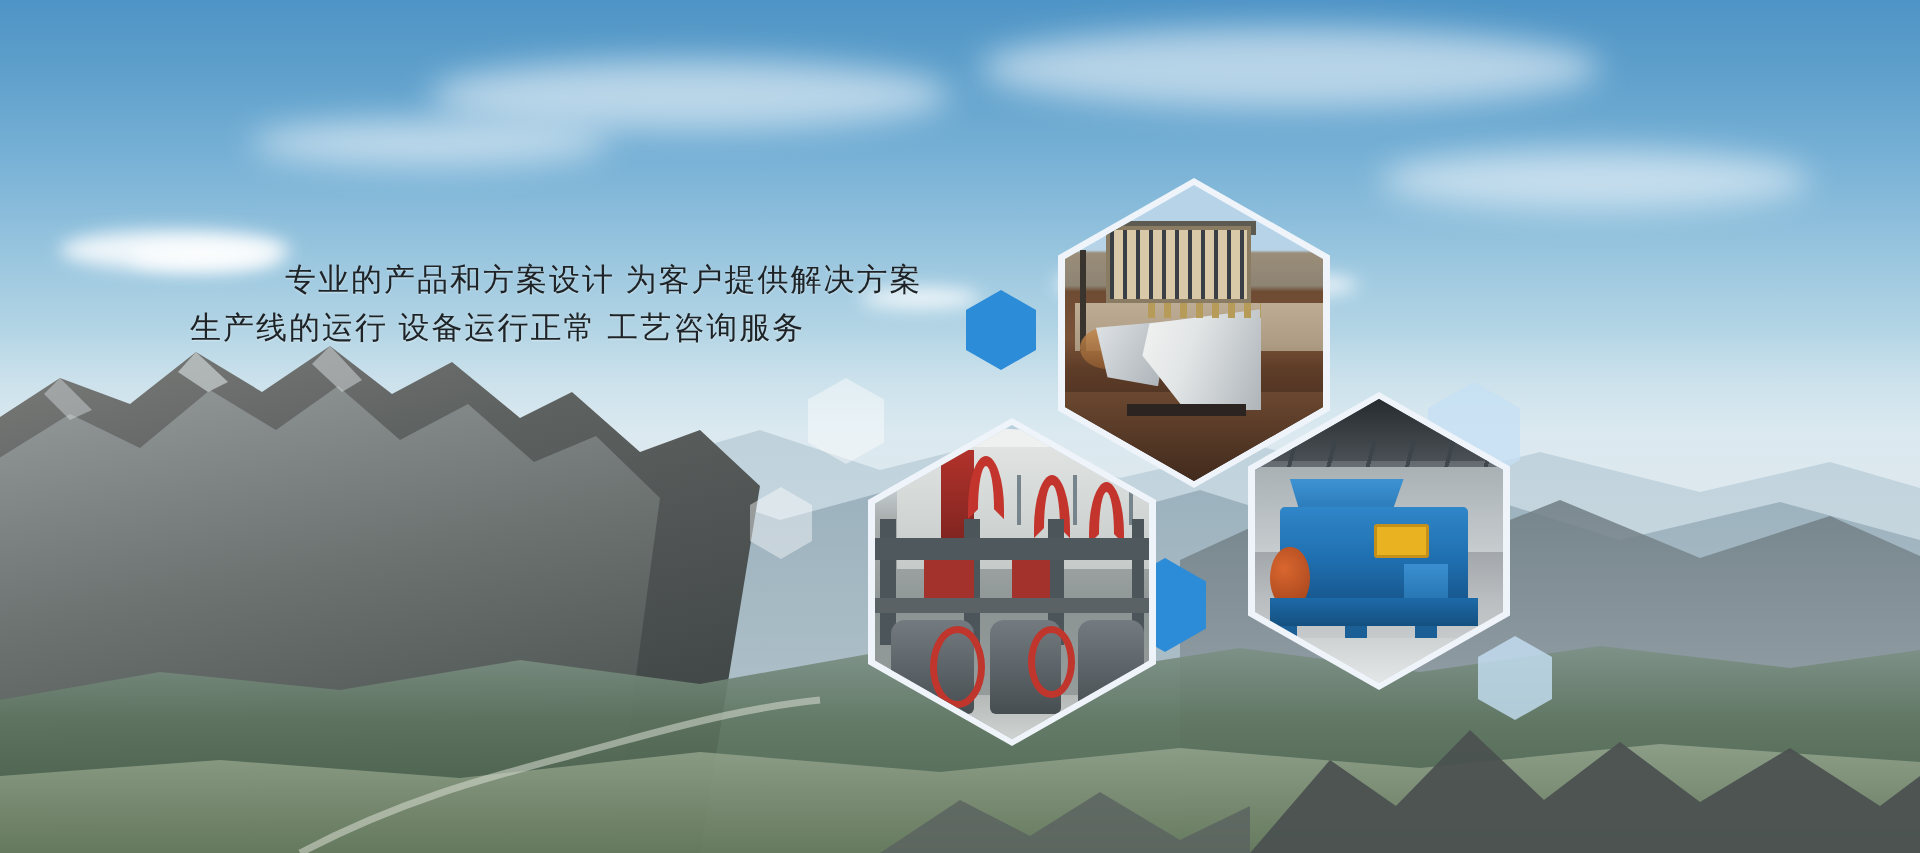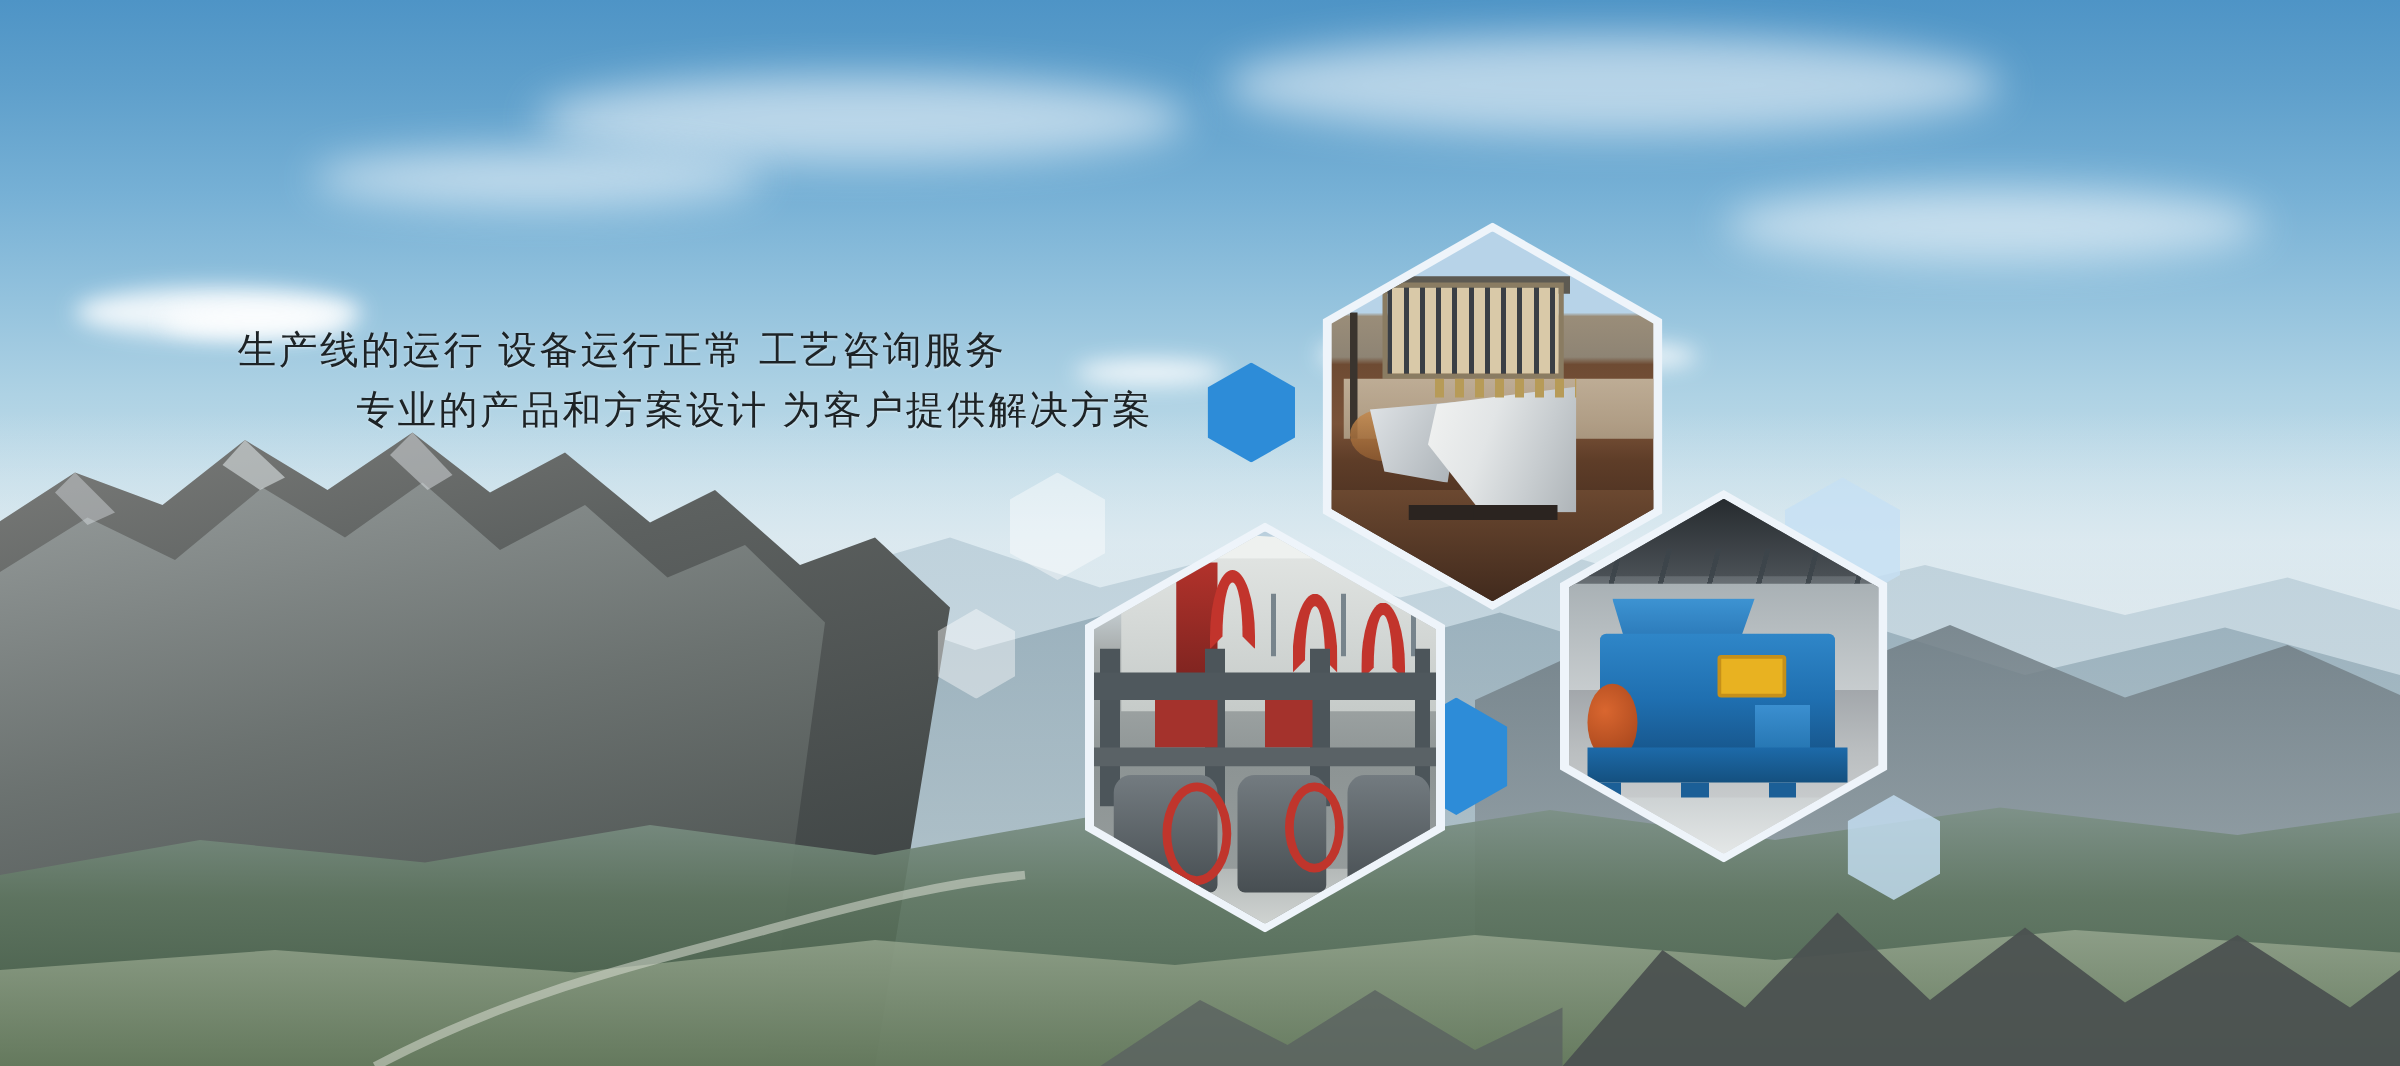--- a/index.html
+++ b/index.html
@@ -256,22 +256,22 @@
     <path d="M0,853 L0,700 L160,672 L340,690 L520,660 L700,684 L880,652 L1060,676 L1240,648 L1420,672 L1600,646 L1790,668 L1920,650 L1920,853 Z" fill="url(#gForest)" opacity=".92"></path>
     <path d="M0,853 L0,776 L220,760 L460,778 L700,752 L940,772 L1180,748 L1420,768 L1660,744 L1920,762 L1920,853 Z" fill="url(#gValley)" opacity=".85"></path>
 
     <path d="M300,853 C420,790 520,770 620,742 C700,720 760,706 820,700" stroke="#d9dcd2" stroke-width="7" fill="none" opacity=".55"></path>
 
     <path d="M1250,853 L1330,760 L1396,806 L1470,730 L1544,800 L1620,742 L1700,802 L1790,748 L1880,806 L1920,776 L1920,853 Z" fill="#4b5150" opacity=".95"></path>
     <path d="M880,853 L960,800 L1030,836 L1100,792 L1180,840 L1250,806 L1250,853 Z" fill="#5a6160" opacity=".8"></path>
   </svg>
 
   <div class="headline">
+    <div class="ln ln2">专业的产品和方案设计  为客户提供解决方案</div>
     <div class="ln ln1">生产线的运行 设备运行正常 工艺咨询服务</div>
-    <div class="ln ln2">专业的产品和方案设计  为客户提供解决方案</div>
   </div>
 
   <div class="hexes">
 
     <div class="hex hex-white" style="left:808px; top:378px; width:76px; height:86px;"></div>
 
     <div class="hex hex-white" style="left:750px; top:487px; width:62px; height:72px;"></div>
 
     <div class="hex hex-blue" style="left:966px; top:290px; width:70px; height:80px;"></div>
 

